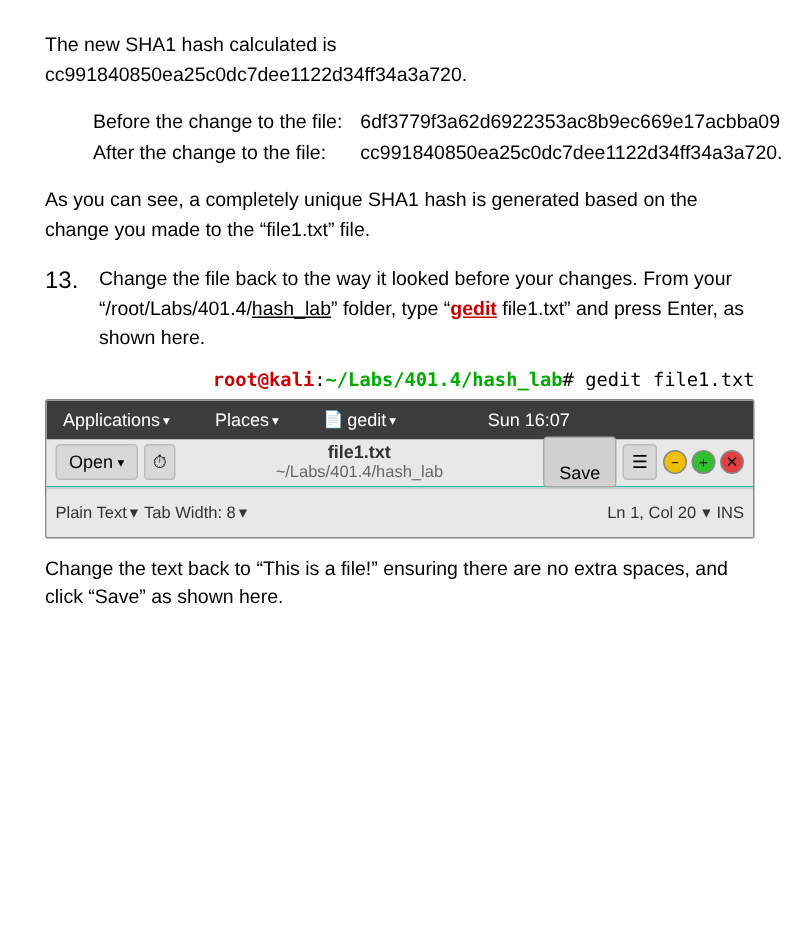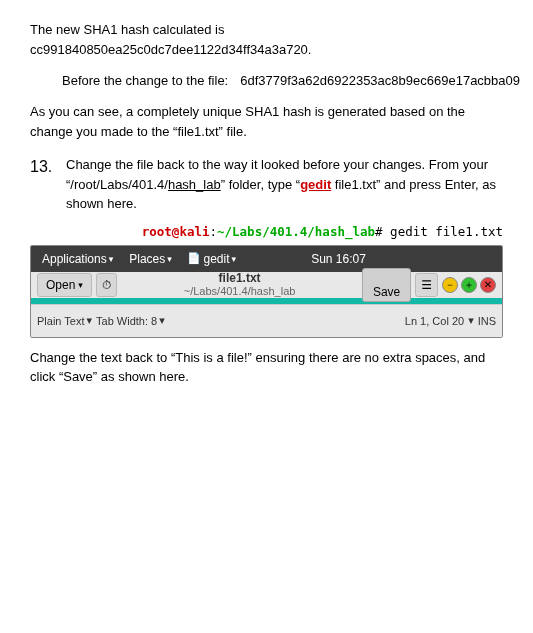--- a/index.html
+++ b/index.html
@@ -77,42 +77,42 @@
       align-items: center;
       justify-content: space-between;
       padding: 2px 6px;
       color: #fff;
       font-size: 12px;
       height: 26px;
     }
     .gedit-menubar-left {
       display: flex;
       align-items: flex-start;
-      gap: 6px;
+      gap: 20px;
     }
     .gedit-menu-item {
       display: flex;
       align-items: center;
       gap: 2px;
       padding: 2px 5px;
       border-radius: 2px;
       cursor: pointer;
     }
     .caret {
       font-size: 9px;
     }
     .gedit-menubar-center {
       font-size: 12px;
       color: #fff;
     }
 
     
     .gedit-toolbar {
       background: #e8e8e8;
-      border-bottom: 6px solid #14b8a6;
+      border-bottom: 1px solid #14b8a6;
       display: flex;
       align-items: center;
       padding: 2px 6px;
       height: 32px;
       gap: 4px;
     }
     .toolbar-btn {
       background: #d8d8d8;
       border: 1px solid #bbb;
       border-radius: 3px;
@@ -226,20 +226,24 @@
 </head>
 <body>
 
 <p class="section-text">The new SHA1 hash calculated is cc991840850ea25c0dc7dee1122d34ff34a3a720.</p>
 
 <table class="hash-table">
   <tbody>
       <tr>
     <td>Before the change to the file:</td>
     <td>6df3779f3a62d6922353ac8b9ec669e17acbba09</td>
+  </tr>
+  <tr>
+    <td>After the change to the file:</td>
+    <td>cc991840850ea25c0dc7dee1122d34ff34a3a720.</td>
   </tr>
 </tbody>
   </table>
 
 <p class="section-text">As you can see, a completely unique SHA1 hash is generated based on the change you made to the “file1.txt” file.</p>
 
 <div class="step-row">
   <span class="step-num">13.</span>
   <span class="step-content">Change the file back to the way it looked before your changes. From your “/root/Labs/401.4/<span class="underline" style="text-decoration:underline;">hash_lab</span>” folder, type “<span class="highlight-red" style="text-decoration:underline;">gedit</span> file1.txt” and press Enter, as shown here.</span>
 </div>

